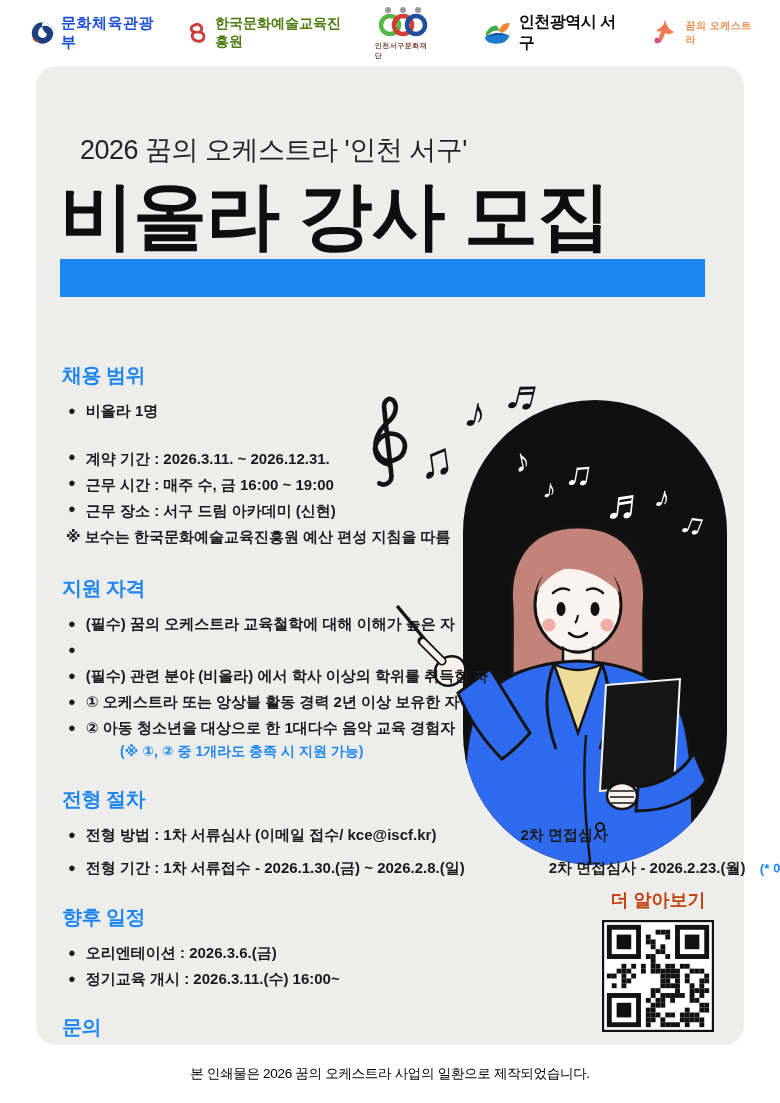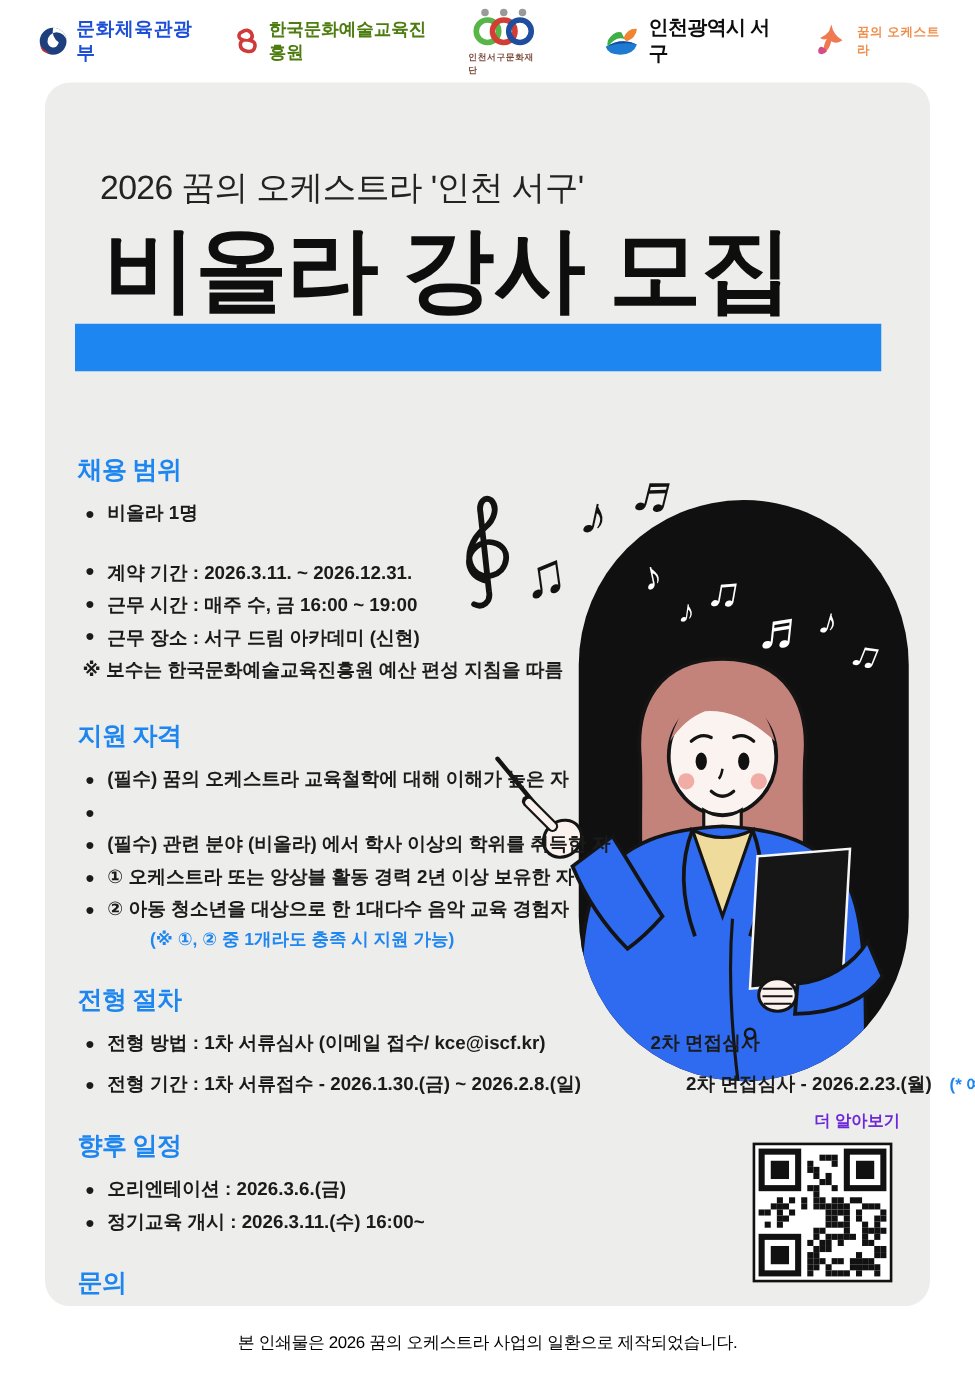--- a/index.html
+++ b/index.html
@@ -26,21 +26,21 @@
   
   .poster { position:absolute; left:36px; top:66px; width:708px; height:979px;
     background:#ededec; border-radius:20px; }
 
   .title-block { position:relative; padding:66px 0 0 24px; }
   .subtitle { font-size:27px; font-weight:500; color:#232323; margin-left:20px; letter-spacing:-.5px; }
   .big-title-wrap { position:relative; margin-top:10px; height:128px; }
   .highlight-bar { position:absolute; left:0; top:81px; width:645px; height:38px;
     background:var(--accent,#1e86f0); }
   .big-title { position:relative; z-index:1; font-size:74px; line-height:1.02;
-    font-weight:900; color:#0e0e0e; letter-spacing:-1px; white-space:nowrap;margin-left:23px; }
+    font-weight:900; color:#0e0e0e; letter-spacing:-1px; white-space:nowrap; }
 
   .sections { position:relative; z-index:2; padding:56px 0 0 26px; width:480px; }
   .section { margin-bottom:25px; }
   .section h2 { font-size:20px; font-weight:800; color:var(--accent,#1e86f0);
     letter-spacing:-.5px; margin-bottom:11px; }
   .item { display:flex; gap:10px; font-size:15px; font-weight:600;
     line-height:21px; white-space:nowrap; margin:0 0 5px 6px; color:#1b1b1b; }
   .dot { font-size:13px; line-height:21px; }
   .roomy .item { line-height:26px; margin-bottom:0; }
   .note { font-size:15px; font-weight:600; line-height:26px; margin-left:4px; white-space:nowrap; }
@@ -49,21 +49,21 @@
   .two-line .wrap2 { display:flex; flex-direction:row; }
   .line2 { margin-left:84px; }
   .blue-suffix { color:var(--accent,#1e86f0); font-size:13.5px; font-weight:700; margin-left:10px; }
   .proc-item { margin-bottom:12px; }
 
   
   .illus { position:absolute; left:314px; top:289px; width:395px; height:525px; z-index:1; }
 
   
   .qr-block { position:absolute; left:560px; top:822px; width:124px; text-align:center; z-index:2; }
-  .qr-label { font-size:13px; font-weight:600; color:#6d28d9; margin-bottom:8px;text-align:right; }
+  .qr-label { font-size:18px; font-weight:600; color:#c2410c; margin-bottom:8px; }
   .qr-svg { width:112px; height:112px; background:#fff; }
 
   
   .footer { position:absolute; left:0; top:1045px; width:780px; height:58px;
     display:flex; align-items:center; justify-content:center; background:#fff; }
   .footer p { font-size:13.5px; font-weight:500; color:#000000; letter-spacing:-.3px; }
 </style>
 </head>
 <body>
 

